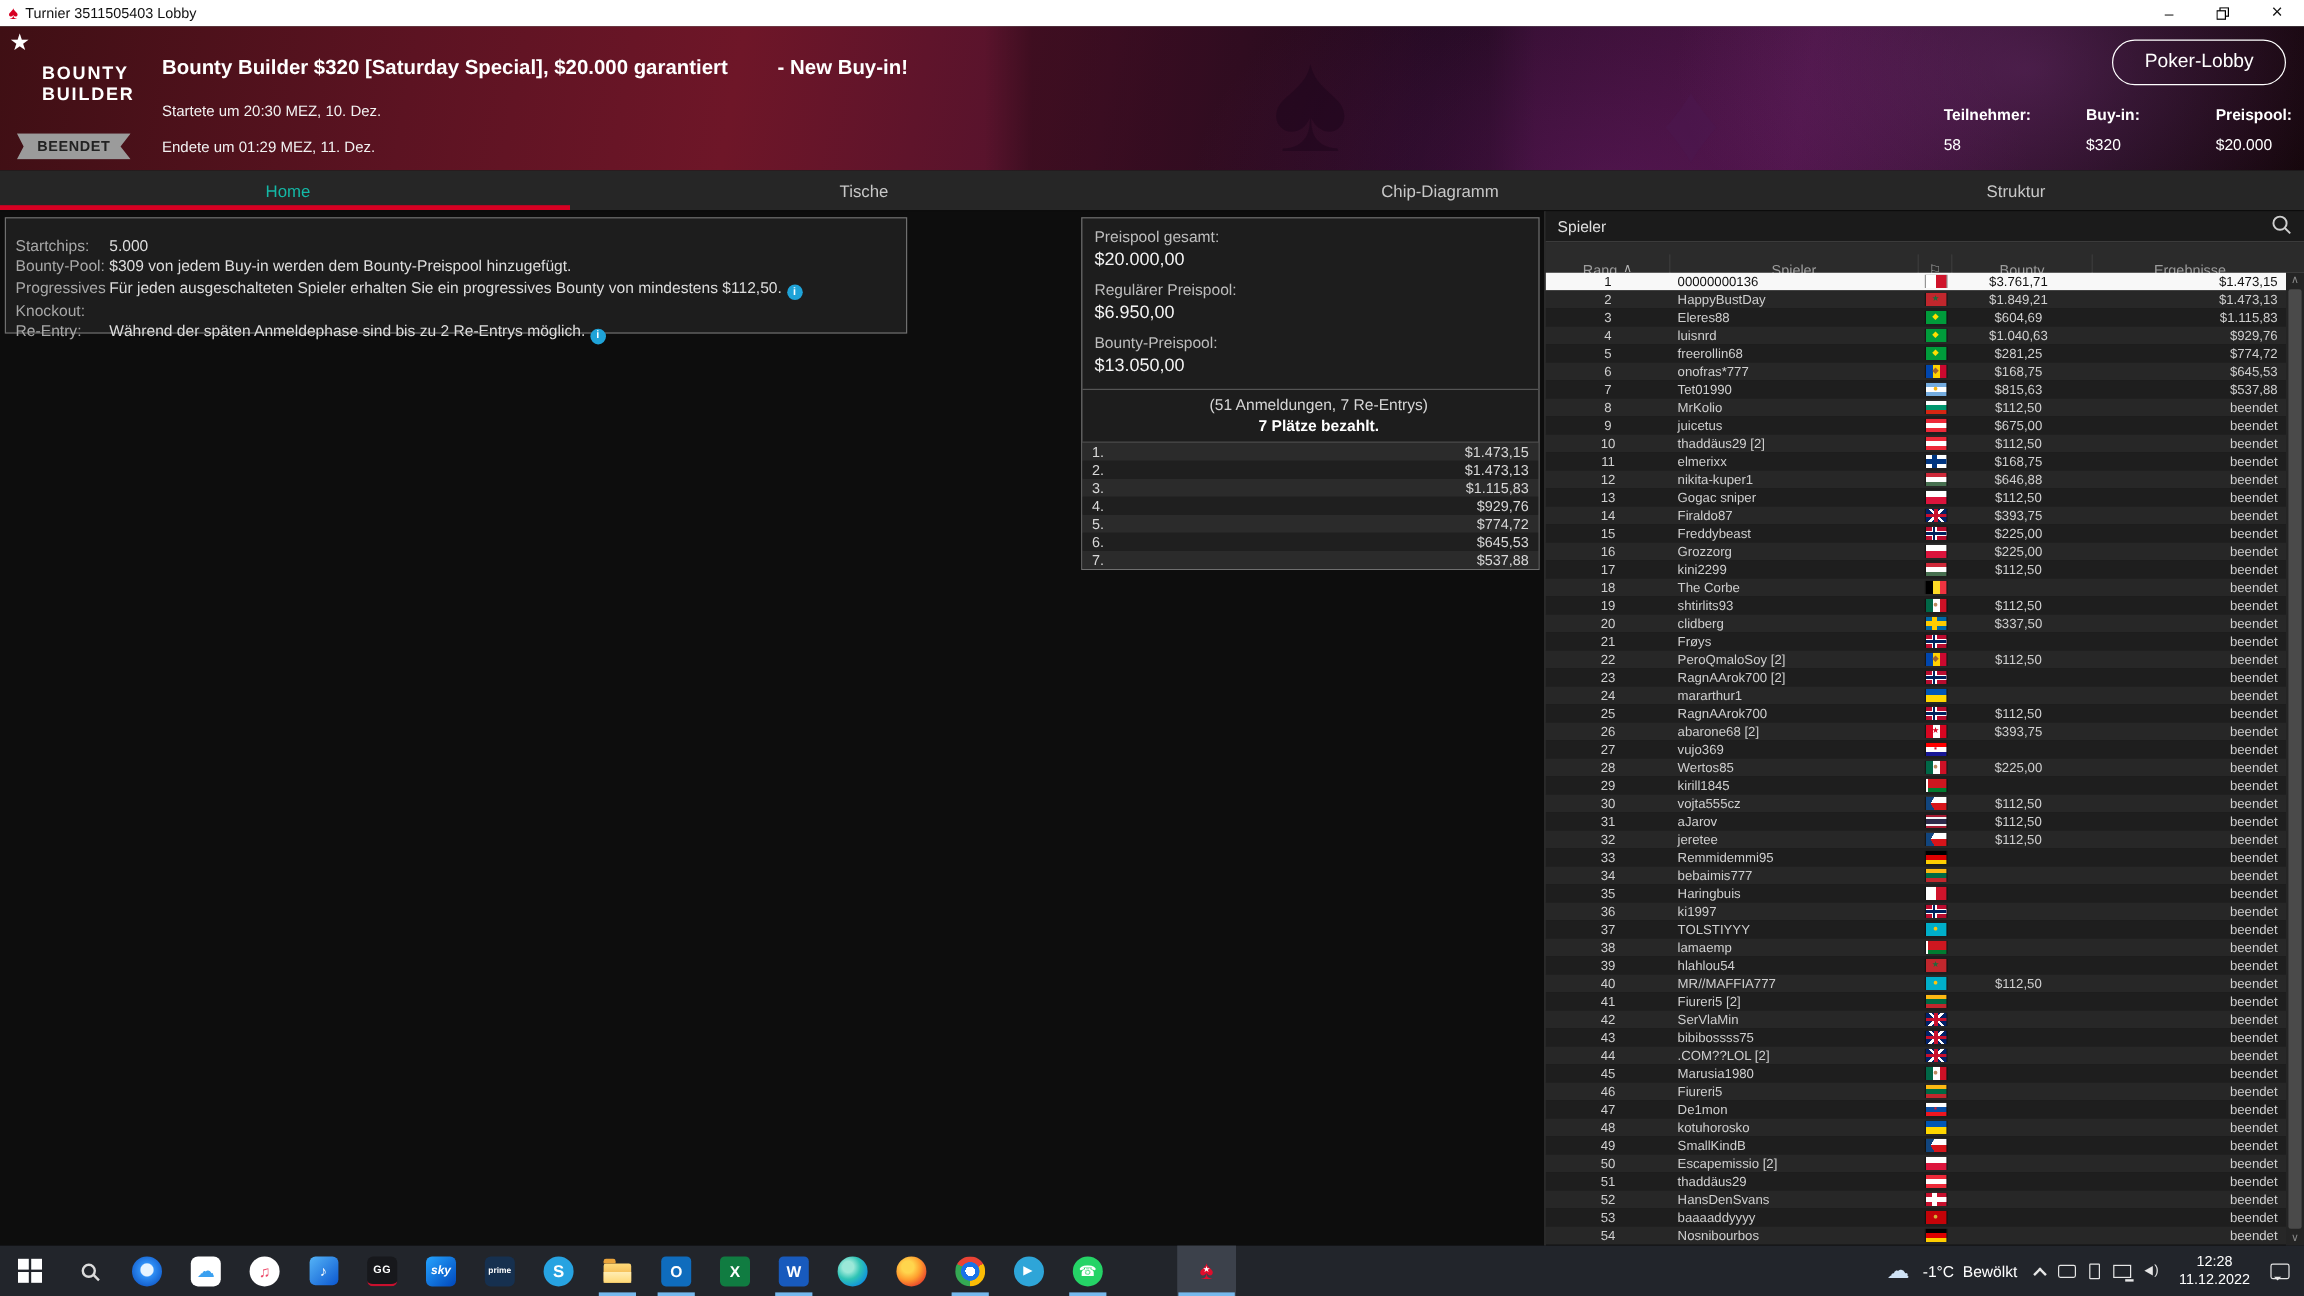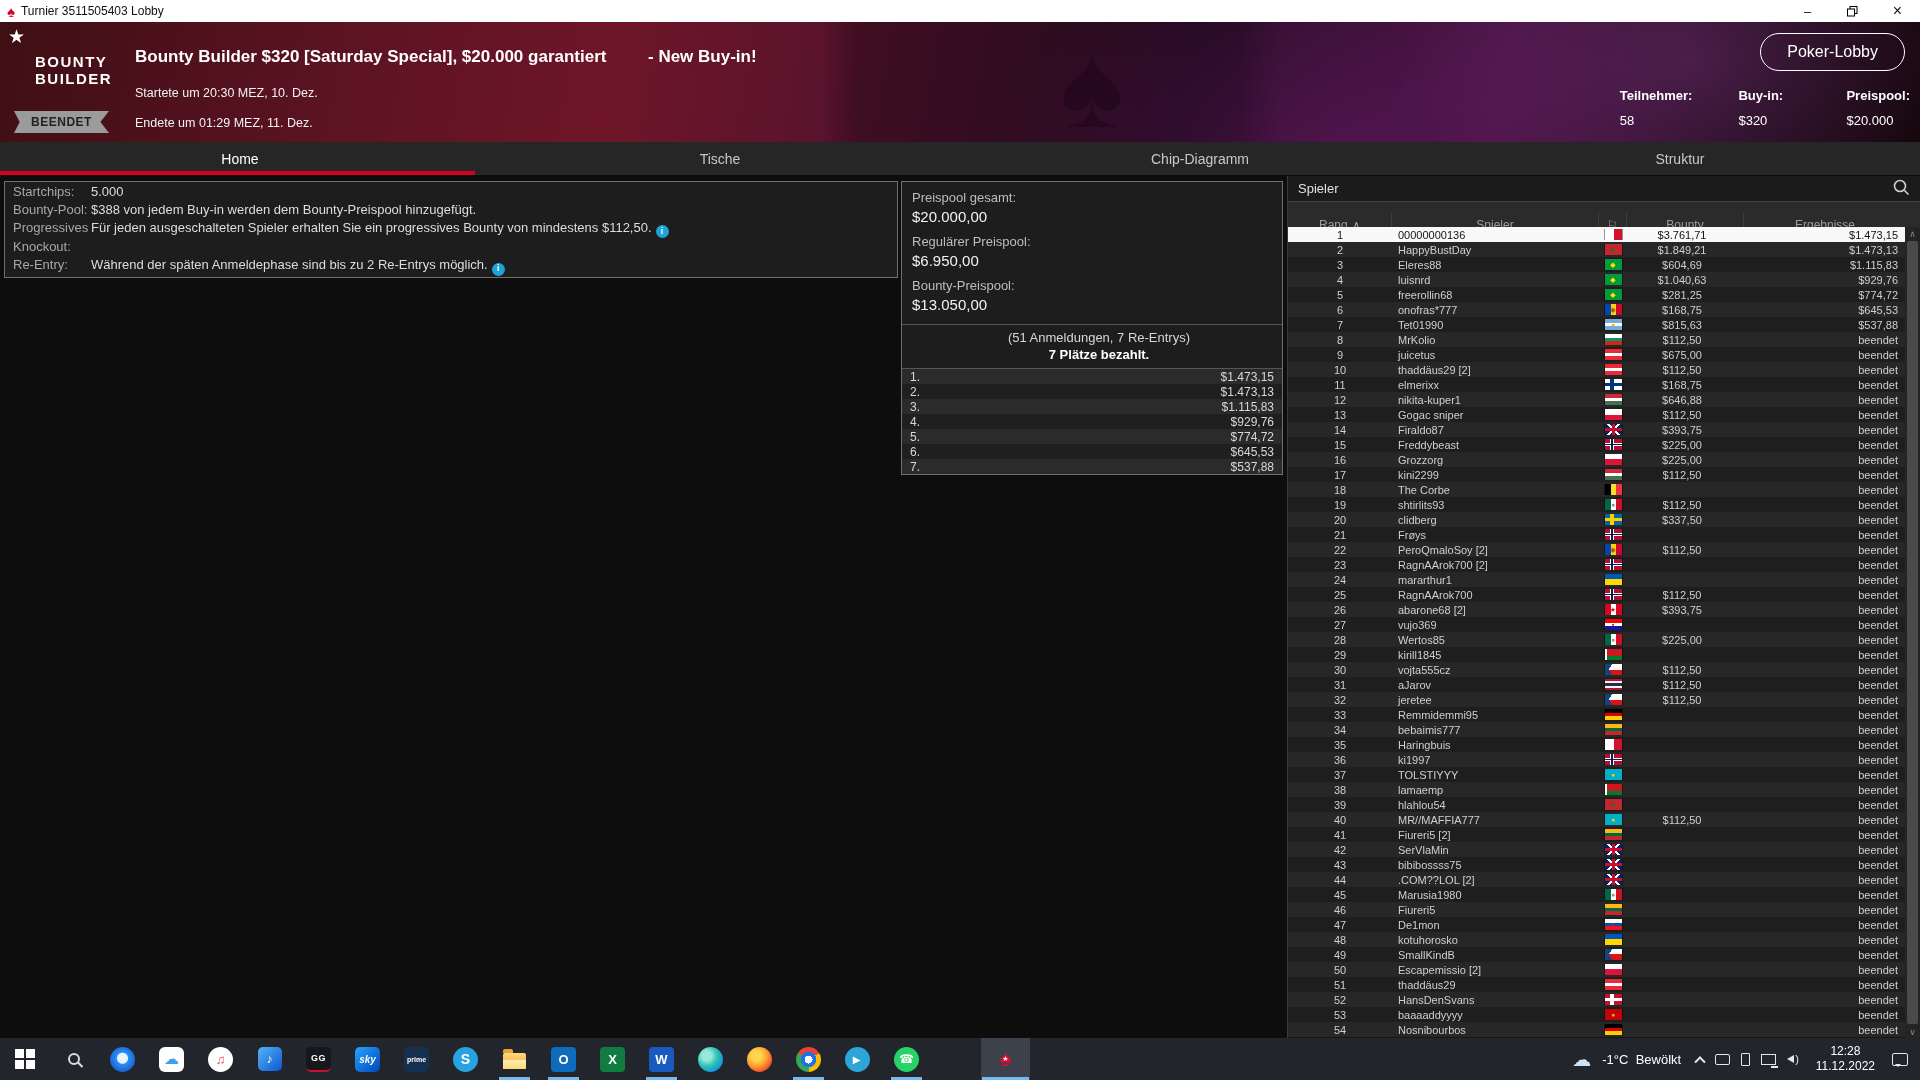--- a/index.html
+++ b/index.html
@@ -35,28 +35,28 @@
   .lobby-btn { position:absolute; right:15px; top:11px; height:38px; padding:0 26px; border:1.5px solid #fff; border-radius:20px;
     background:transparent; color:#fff; font-size:16px; display:flex; align-items:center; cursor:pointer; font-family:inherit; }
   .b-stats { position:absolute; right:10px; top:66px; display:flex; gap:14px; }
   .b-stat { min-width:62px;margin-left:32px; }
   .b-stat .lbl { font-size:13px; font-weight:bold; margin-bottom:10px; }
   .b-stat .val { font-size:13px; }
 
   
   .tabbar { position:absolute; top:142px; left:0; width:1920px; height:34px; background:#262626; display:flex; border-bottom:1px solid #0c0c0c; }
   .tab { width:480px; height:100%; display:flex; align-items:center; justify-content:center; font-size:14px; color:#c8c8c8; position:relative; cursor:pointer; }
-  .tab.active { color:#ffffff; }
+  .tab.active { color:#14b8a6; }
   .tab.active::after { content:""; position:absolute; left:0; bottom:0; width:99%; height:4px; background:#d70022; }
 
   
   .content { position:absolute; top:176px; left:0; width:1920px; height:862px; background:#0d0d0d; }
 
-  .info-panel { position:absolute; left:4px; top:5px; width:894px; height:97px; background:#1d1d1d; border:1px solid #6f6f6f;
-    padding:1px 8px; display:grid; grid-template-columns:78px 1fr; font-size:13px; line-height:17.4px; color:#ddd; }
+  .info-panel { position:absolute; left:4px; top:5px; width:752px; height:97px; background:#1d1d1d; border:1px solid #6f6f6f;
+    padding:14px 8px; display:grid; grid-template-columns:78px 1fr; font-size:13px; line-height:17.4px; color:#ddd; }
   .info-label { color:#a8a8a8; }
   .info-icon { display:inline-flex; width:13px; height:13px; border-radius:50%; background:#1fa3d8; color:#fff; font-size:9px;
     font-weight:bold; align-items:center; justify-content:center; vertical-align:-2px; margin-left:4px; font-style:normal; }
 
   .prize-panel { position:absolute; left:901px; top:5px; width:382px; background:#1d1d1d; border:1px solid #6f6f6f; color:#ddd; }
   .pools { padding:8px 10px 2px 10px; }
   .pool-label { font-size:13px; color:#bdbdbd; margin-bottom:3px; }
   .pool-value { font-size:15px; color:#f2f2f2; margin-bottom:9px; }
   .regs { border-top:1px solid #555; text-align:center; padding:5px 0 6px 14px; }
   .regs .line1 { font-size:13px; color:#d6d6d6; }
@@ -200,21 +200,21 @@
       <div class="tab">Chip-Diagramm</div>
       <div class="tab">Struktur</div>
     </div>
 
   <div class="content">
 
     <div class="info-panel">
         <div class="info-label">Startchips:</div>
         <div class="info-value">5.000</div>
         <div class="info-label">Bounty-Pool:</div>
-        <div class="info-value">$388 von jedem Buy-in werden dem Bounty-Preispool hinzugefügt.</div>
+        <div class="info-value">$309 von jedem Buy-in werden dem Bounty-Preispool hinzugefügt.</div>
         <div class="info-label">Progressives</div>
         <div class="info-value">Für jeden ausgeschalteten Spieler erhalten Sie ein progressives Bounty von mindestens $112,50.<span class="info-icon">i</span></div>
         <div class="info-label">Knockout:</div>
         <div class="info-value"></div>
         <div class="info-label">Re-Entry:</div>
         <div class="info-value">Während der späten Anmeldephase sind bis zu 2 Re-Entrys möglich.<span class="info-icon">i</span></div>
       </div>
 
     <div class="prize-panel">
       <div class="pools">

